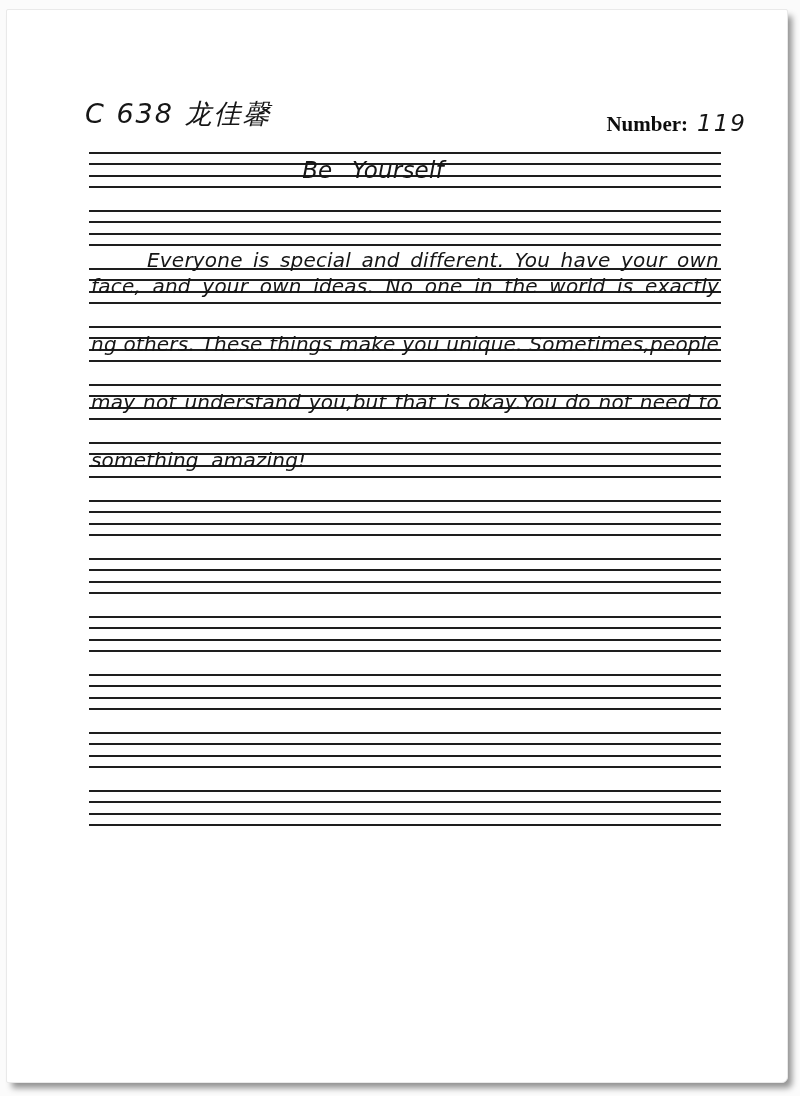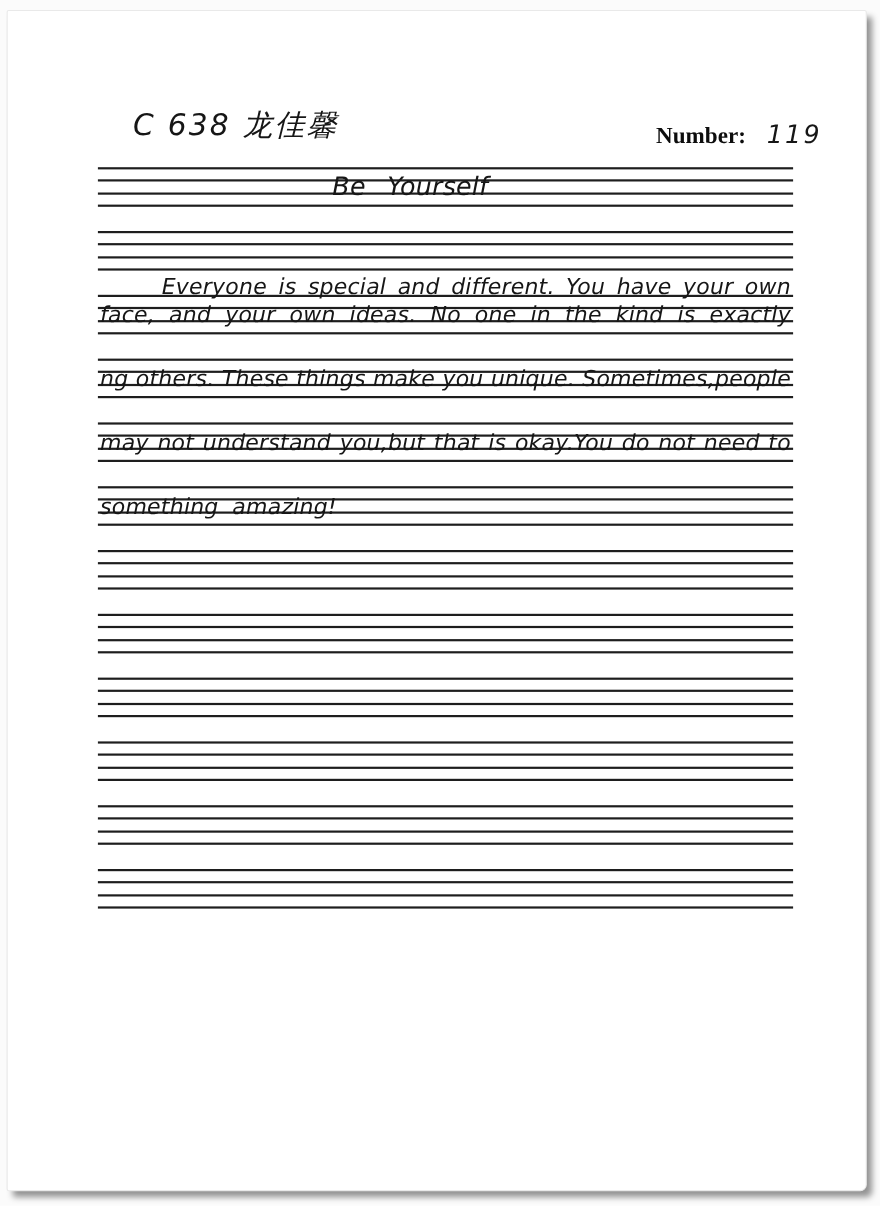--- a/index.html
+++ b/index.html
@@ -29,29 +29,28 @@
     font-family:"DejaVu Sans", sans-serif;
     font-style:italic;
     color:var(--ink);
   }
   .header-left{
     position:absolute;
     left:78px; top:86px;
     font-size:27px;
     letter-spacing:2px;
     white-space:nowrap;
-    margin-left:36px;
   }
   .header-right{
     position:absolute;
     right:40px; top:100px;
     white-space:nowrap;
     display:flex;
     align-items:baseline;
-    gap:19px;
+    gap:9px;
   }
   .number-label{
     font-family:"Liberation Serif", serif;
     font-weight:bold;
     font-size:21px;
     color:#0d0d0d;
   }
   .number-value{
     font-size:23px;
     letter-spacing:2px;
@@ -133,21 +132,21 @@
         <i class="rl"></i>
         <i class="rl"></i>
       <div class="ht just indent">Everyone is special and different. You have your own</div>
     </div>
 
     <div class="staff">
       <i class="rl"></i>
         <i class="rl"></i>
         <i class="rl"></i>
         <i class="rl"></i>
-      <div class="ht just">face, and your own ideas. No one in the kind is exactly</div>
+      <div class="ht just">face, and your own ideas. No one in the world is exactly</div>
     </div>
 
 
     <div class="staff">
       <i class="rl"></i>
         <i class="rl"></i>
         <i class="rl"></i>
         <i class="rl"></i>
       <div class="ht just">ng others. These things make you unique. Sometimes,people</div>
     </div>

